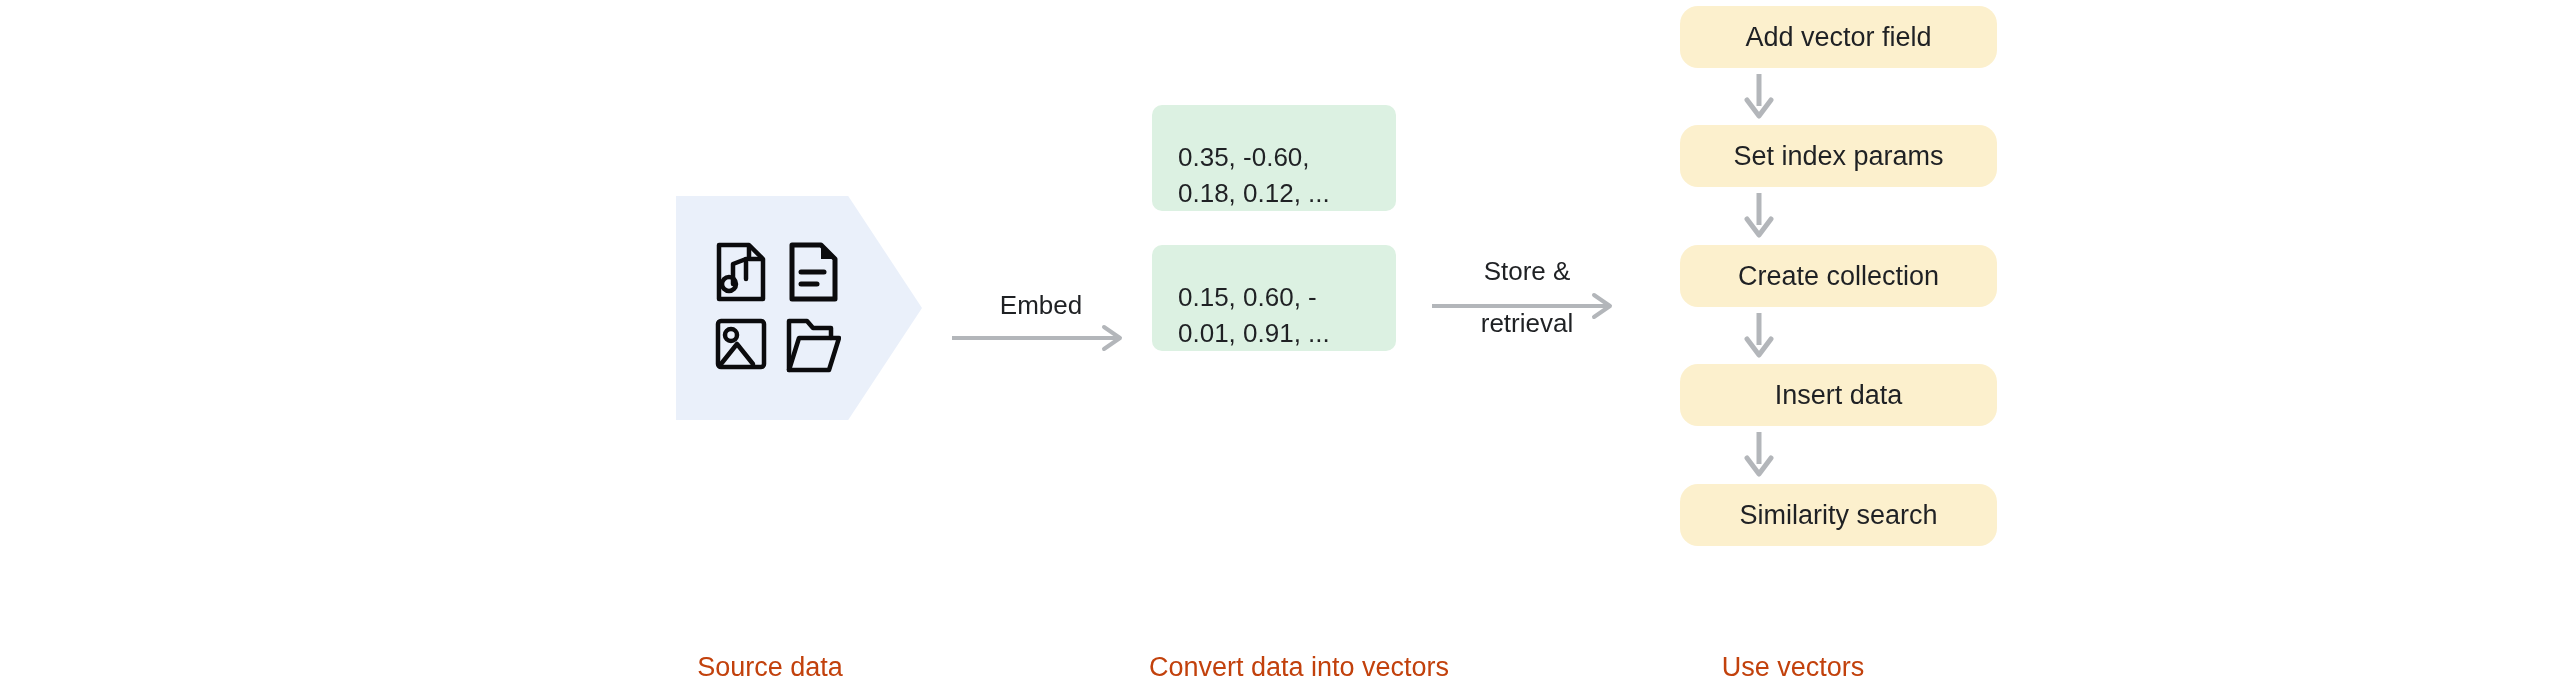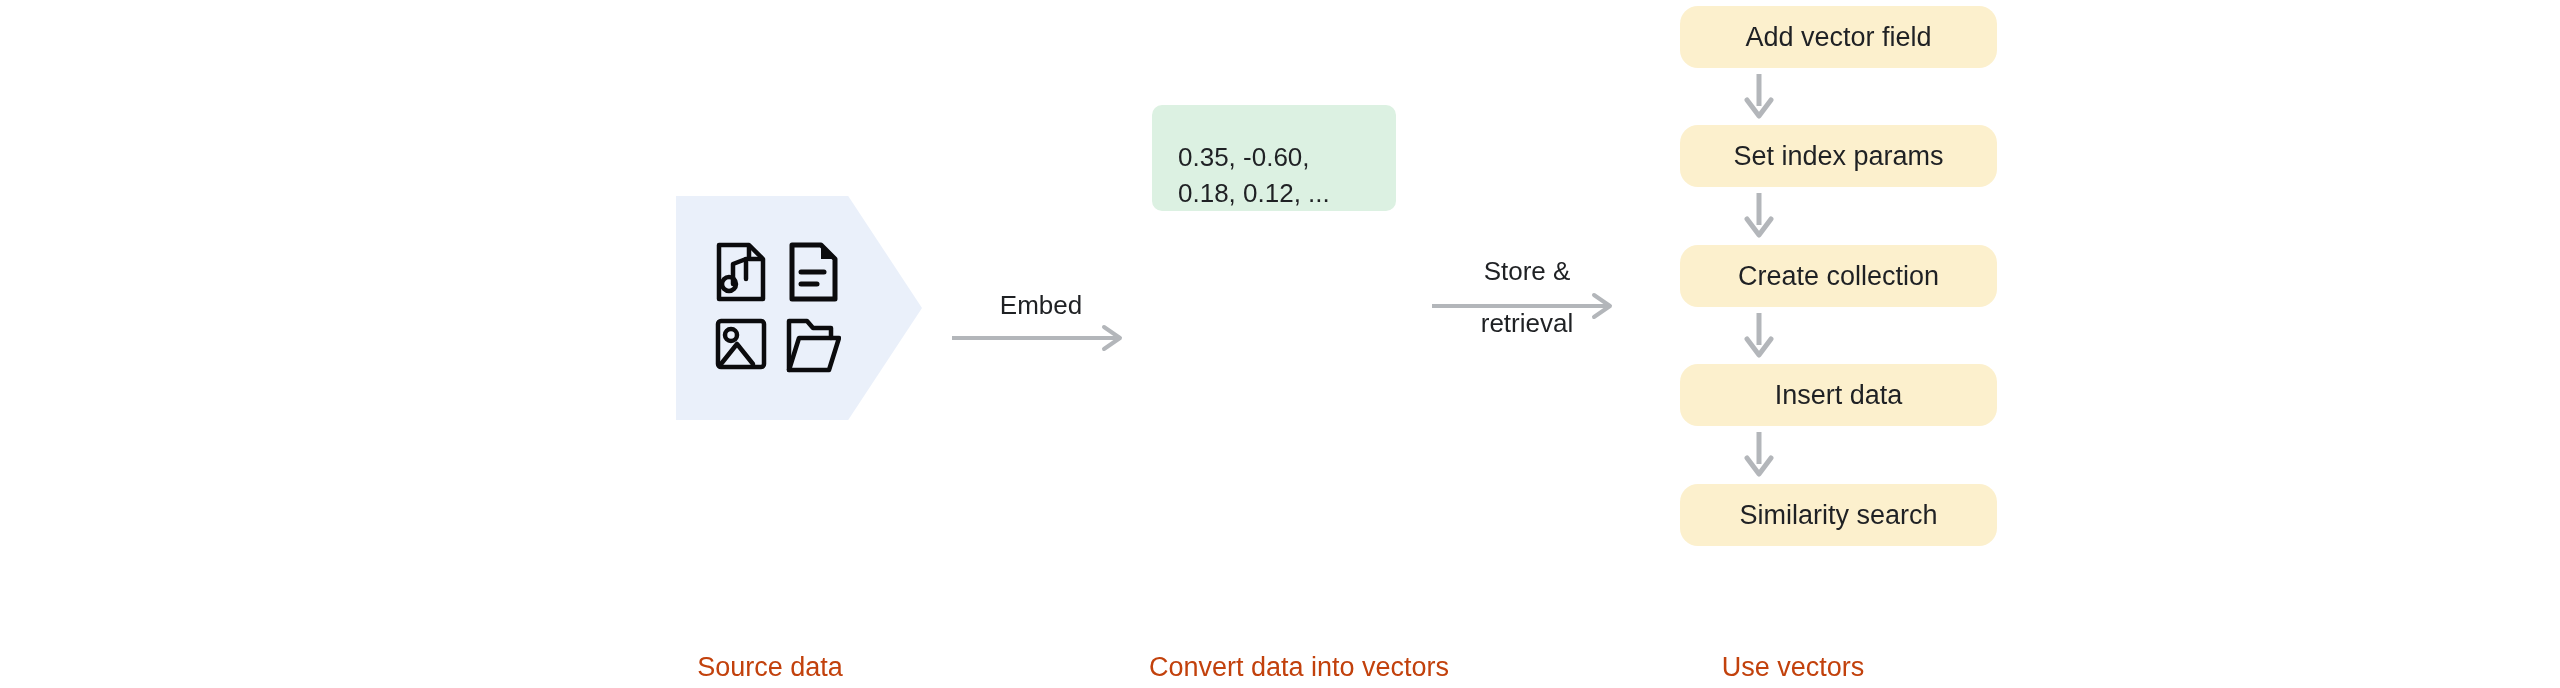--- a/index.html
+++ b/index.html
@@ -237,20 +237,26 @@
       <path d="M152 3 L168 14 L152 25" stroke="#b3b6ba" stroke-width="4" fill="none" stroke-linecap="round" stroke-linejoin="round"></path>
     </svg>
   </div>
 
   <div class="vector-box" id="vector-box-0">
     <div class="vector-text">
       <span>0.35, -0.60,</span><br>
       <span>0.18, 0.12, ...</span>
     </div>
   </div>
+  <div class="vector-box" id="vector-box-1">
+    <div class="vector-text">
+      <span>0.15,  0.60, -</span><br>
+      <span>0.01, 0.91, ...</span>
+    </div>
+  </div>
 
   <div id="store-arrow-group">
     <div id="store-label-top">Store &amp;</div>
     <svg id="store-arrow-svg" width="190" height="28" viewBox="0 0 190 28">
       <path d="M0 14 H176" stroke="#b3b6ba" stroke-width="4"></path>
       <path d="M162 3 L178 14 L162 25" stroke="#b3b6ba" stroke-width="4" fill="none" stroke-linecap="round" stroke-linejoin="round"></path>
     </svg>
     <div id="store-label-bottom">retrieval</div>
   </div>
 

